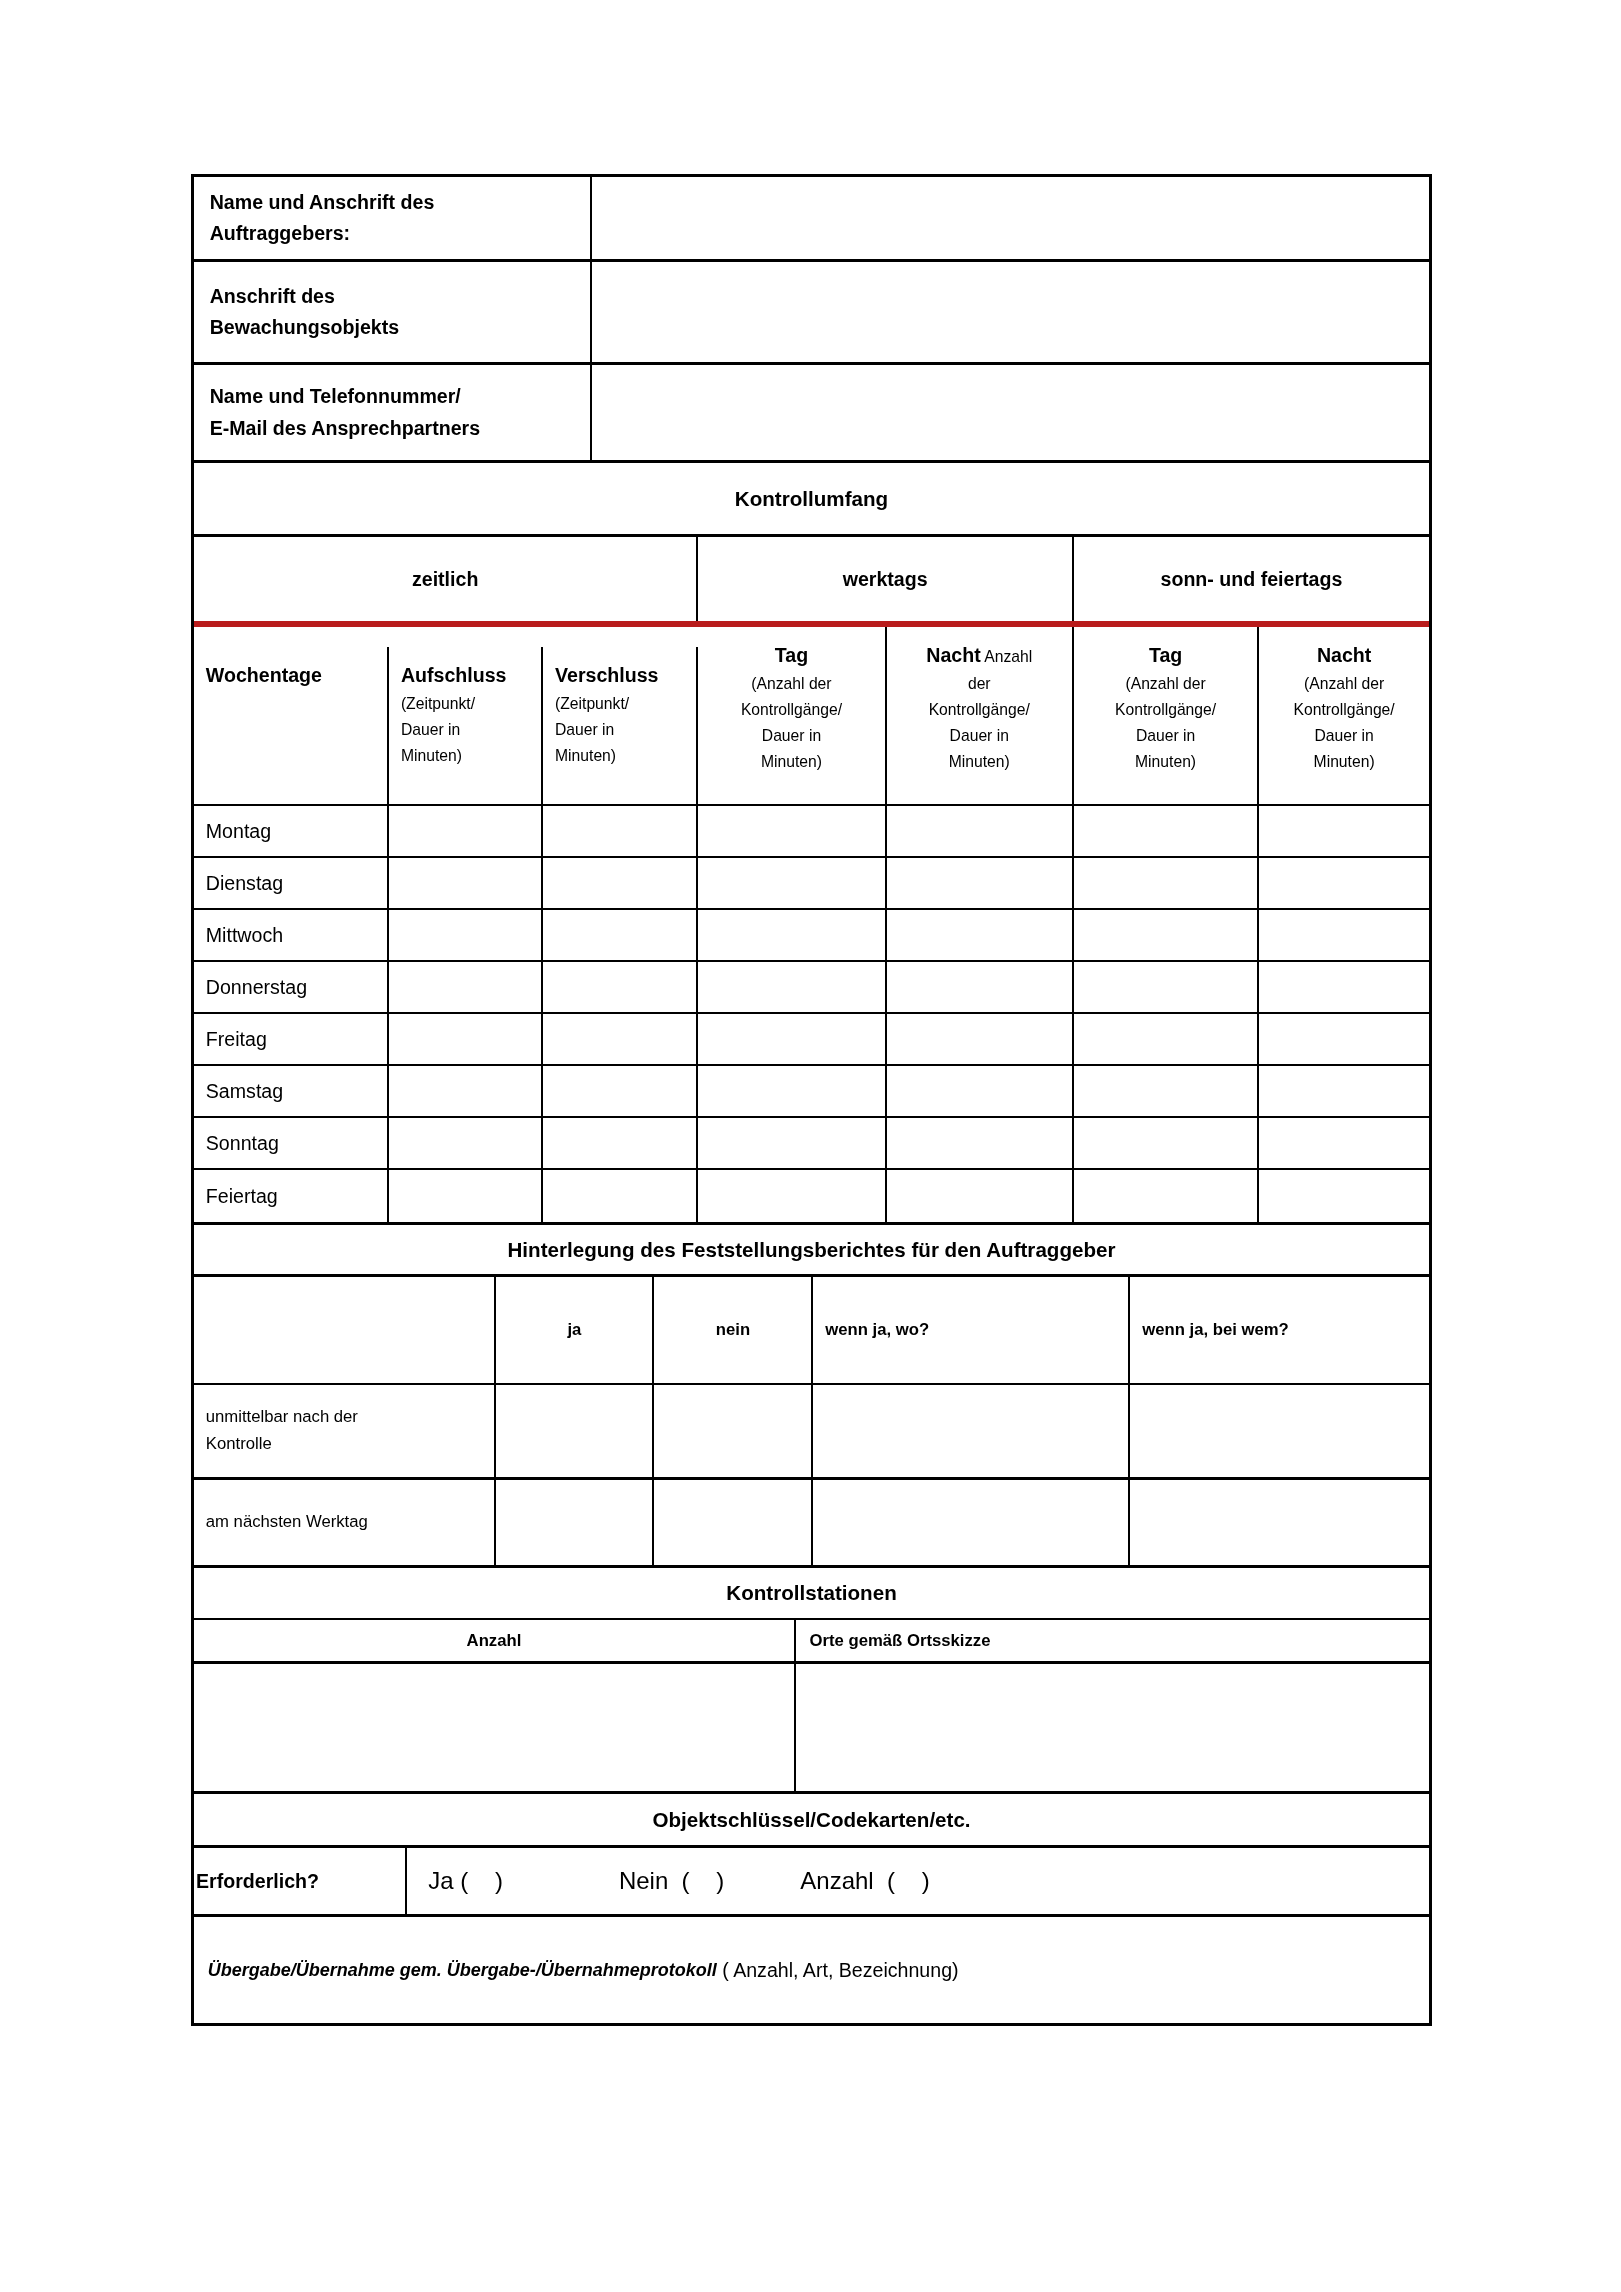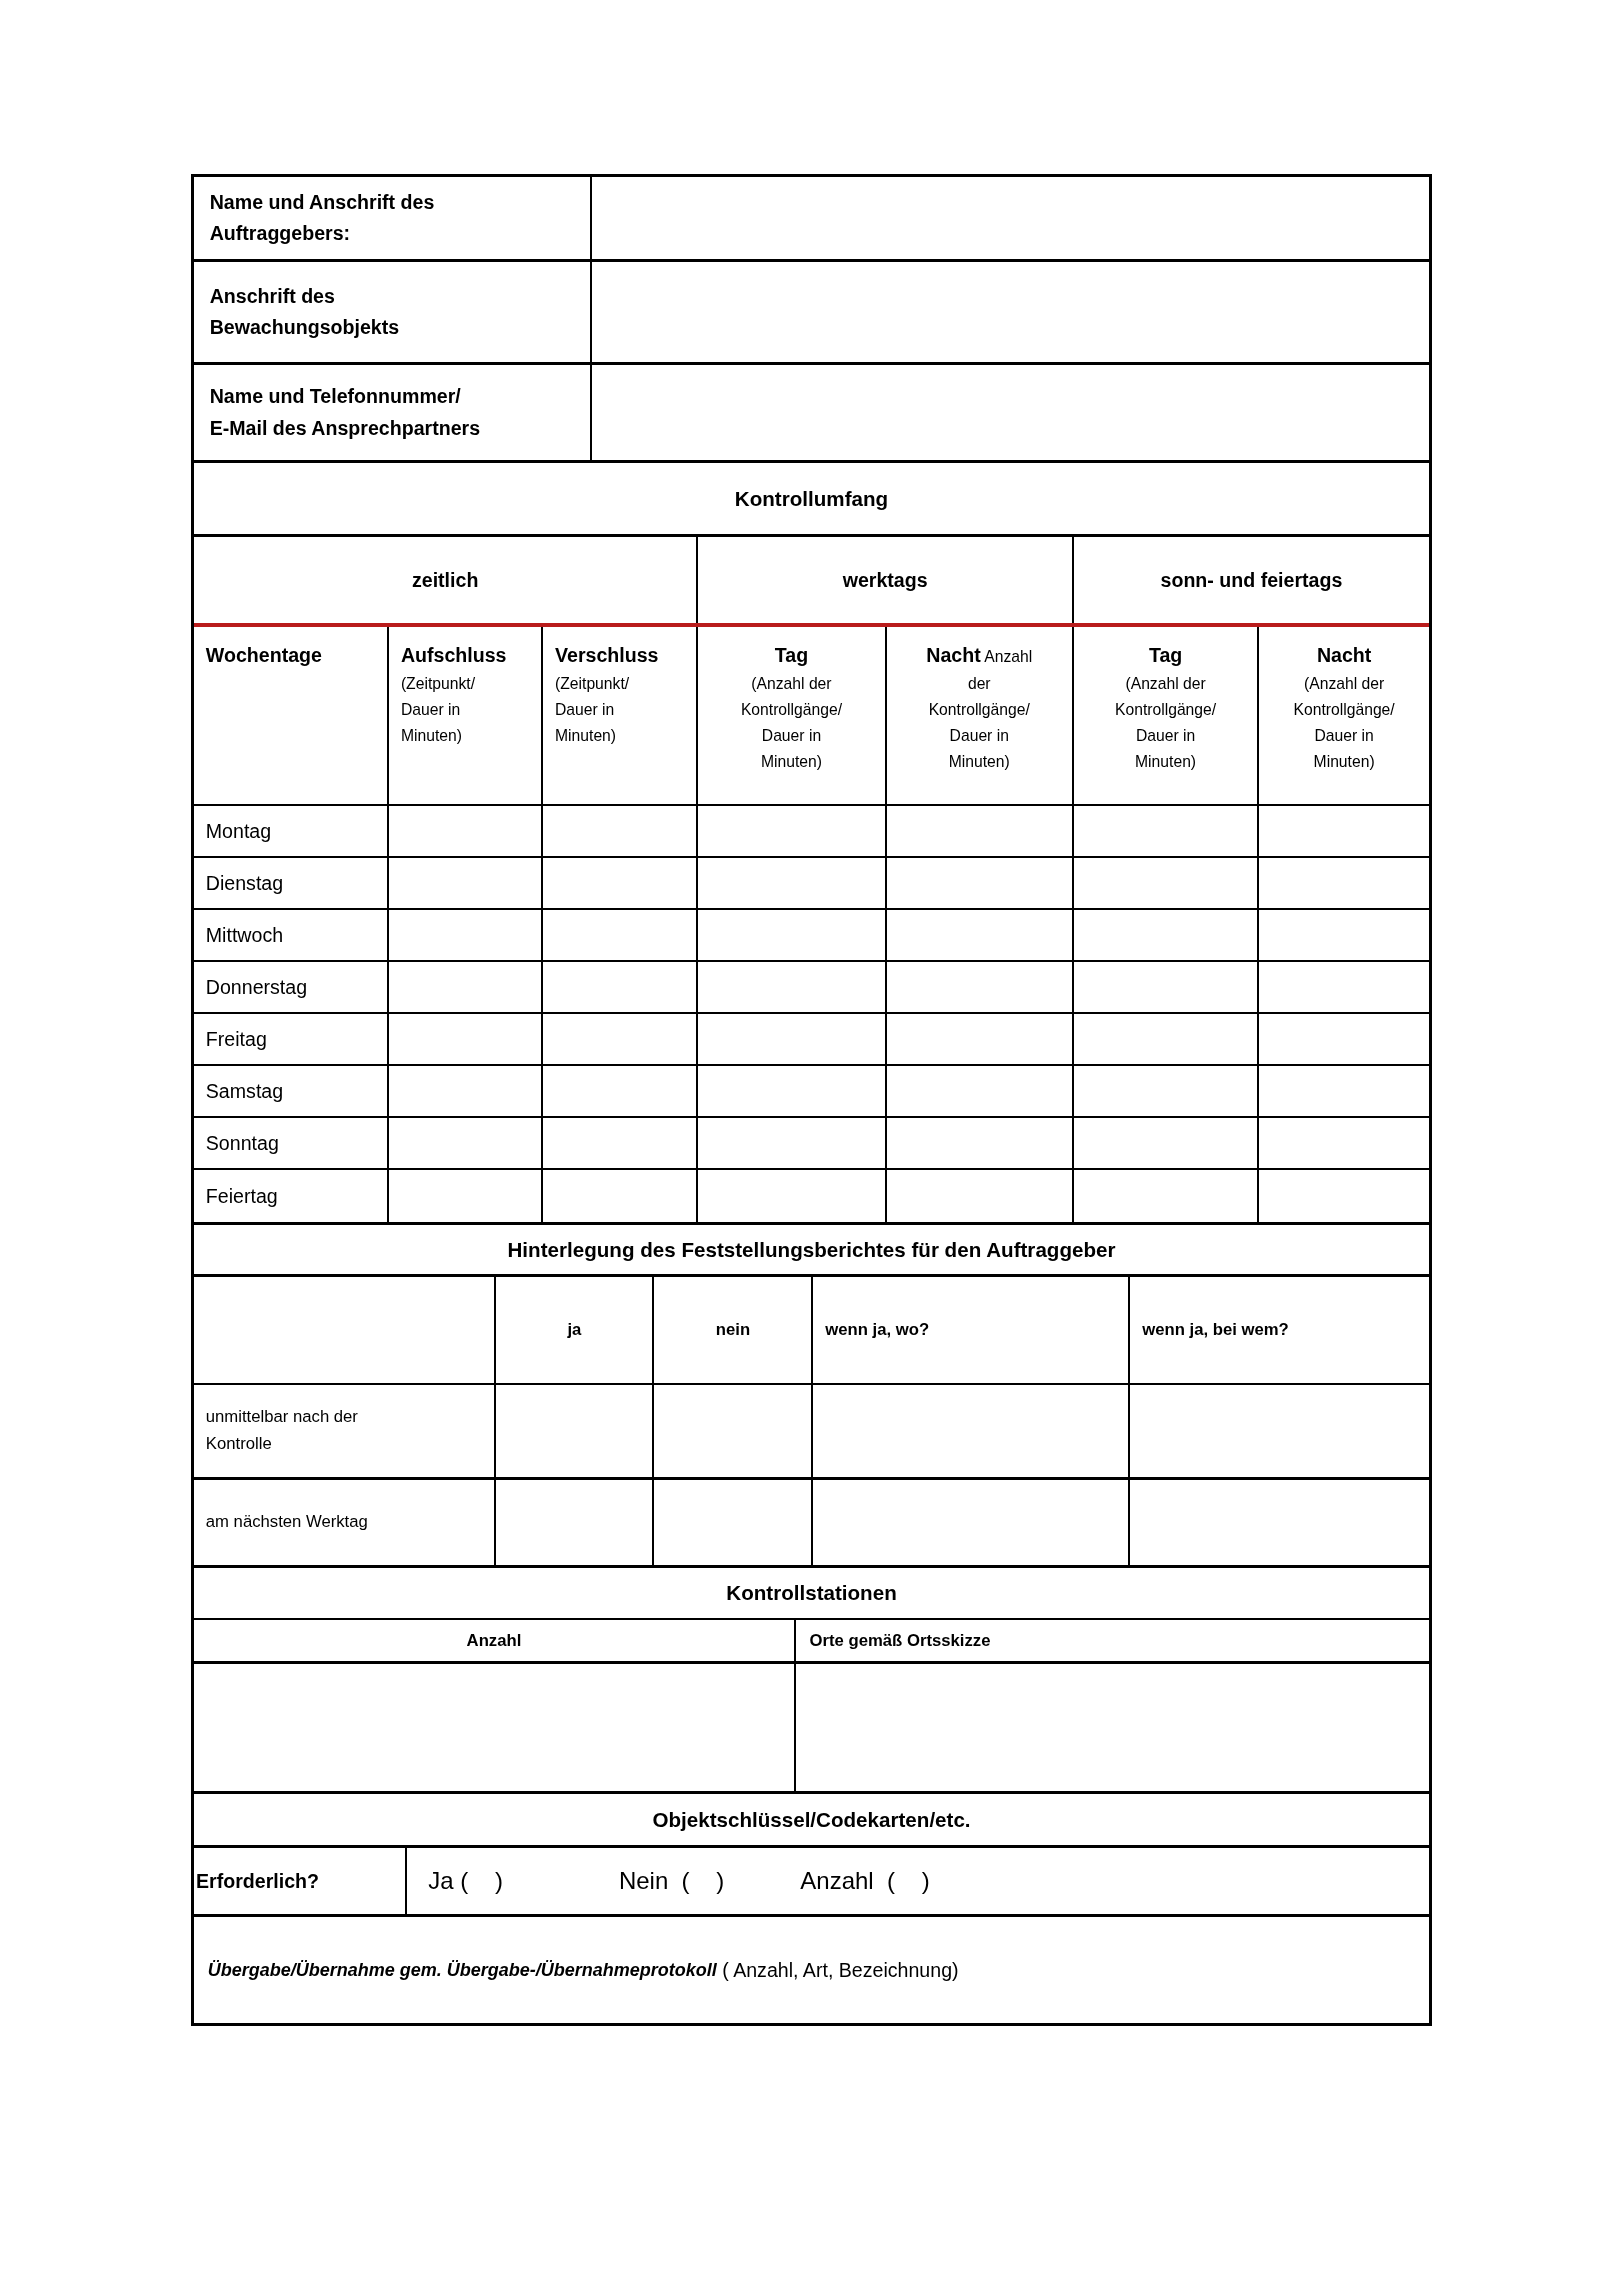--- a/index.html
+++ b/index.html
@@ -8,21 +8,21 @@
     background: #ffffff;
     font-family: "Liberation Sans", sans-serif;
     color: #000;
   }
   .page { position: relative; width: 1570px; height: 2293px; background: #fff; }
   .form {
     position: absolute; left: 191px; top: 174px; width: 1241px;
     border: 3.9px solid #000; background: #fff;
   }
   .sec { display: grid; }
-  .bb2 { border-bottom: 4px solid #b91c1c; }
+  .bb2 { border-bottom: 6px solid #b91c1c; }
   .bb3 { border-bottom: 2.9px solid #000; }
   .bb4 { border-bottom: 3.9px solid #000; }
   .cell { border-right: 2px solid #000; }
   .cell.last { border-right: none; }
 
   
   .top-row { grid-template-columns: 408fr 858fr; }
   .top-row .lbl {
     display: flex; align-items: center;
     padding: 9.8px 15.7px;
@@ -45,21 +45,21 @@
   .span-row { grid-template-columns: 517fr 385fr 364fr; height: 90px; }
   .span-row .cell {
     display: flex; align-items: center; justify-content: center;
     font-weight: bold; font-size: 19.6px;
   }
 
   
   .cols7 { grid-template-columns: 200fr 158fr 159fr 193fr 192fr 190fr 174fr; }
   .colhead-row { height: 179px; }
   .colhead-row .cell { padding: 11.8px 7.8px; text-align: center; font-size: 15.7px; line-height: 1.65; }
-  .colhead-row .cell.left { text-align: left; padding-left: 11.8px; }
+  .colhead-row .cell.left { text-align: left; padding-left: 11.8px; margin-top: 20px; }
   .col-title { font-weight: bold; font-size: 19.6px; }
   .col-sub.block { display: block; white-space: pre-line; }
   .col-sub.inline { font-size: 15.7px; }
 
   
   .days { grid-template-rows: repeat(8, 52px); }
   .days .cell { border-bottom: 2.9px solid #000; }
   .days .cell:nth-child(7n) { border-right: none; }
   .days .cell:nth-child(n+50) { border-bottom: none; }
   .day-label {

